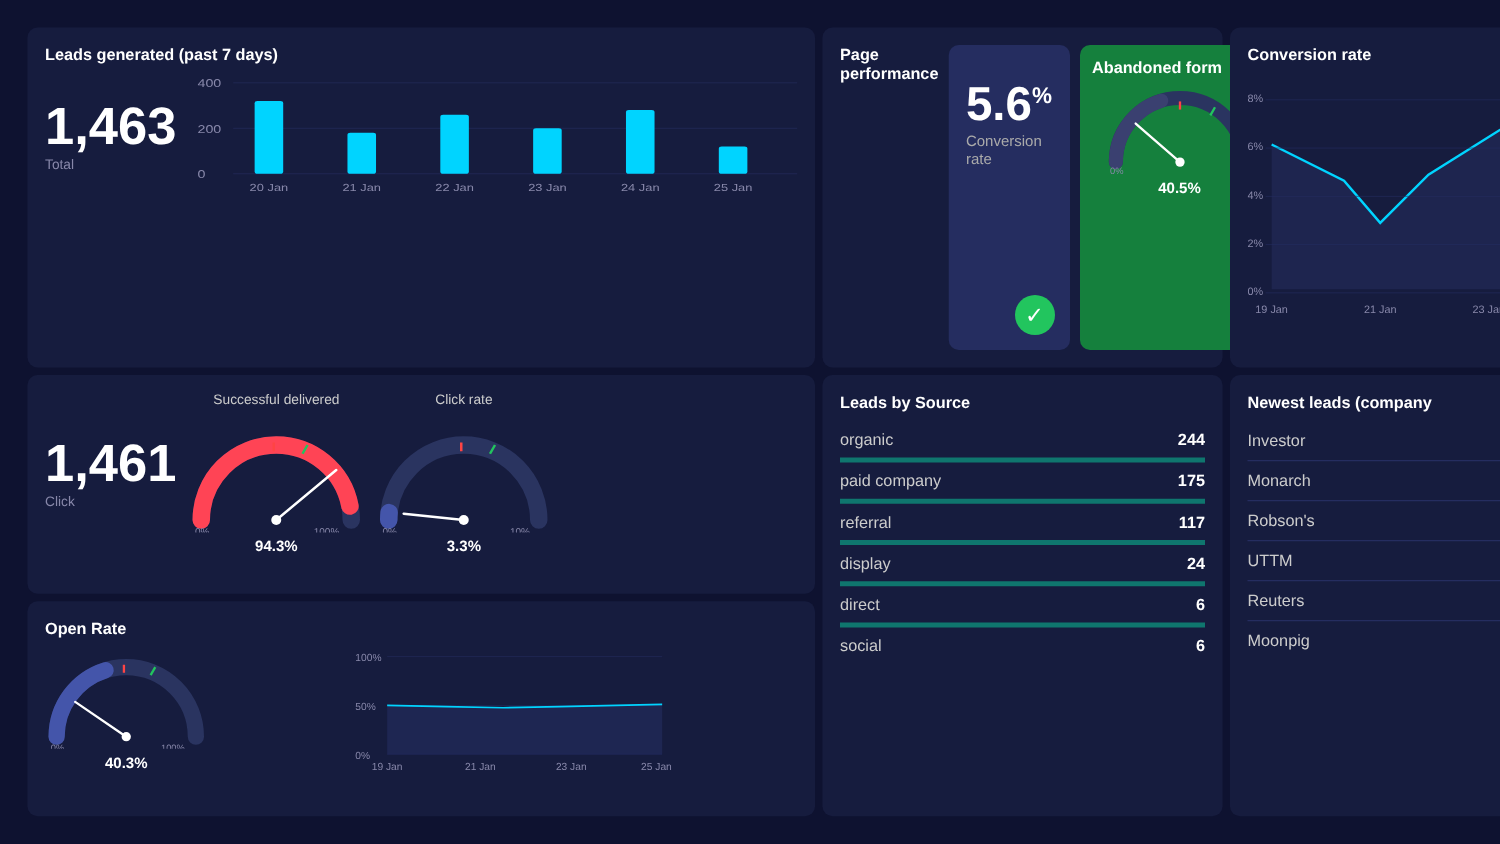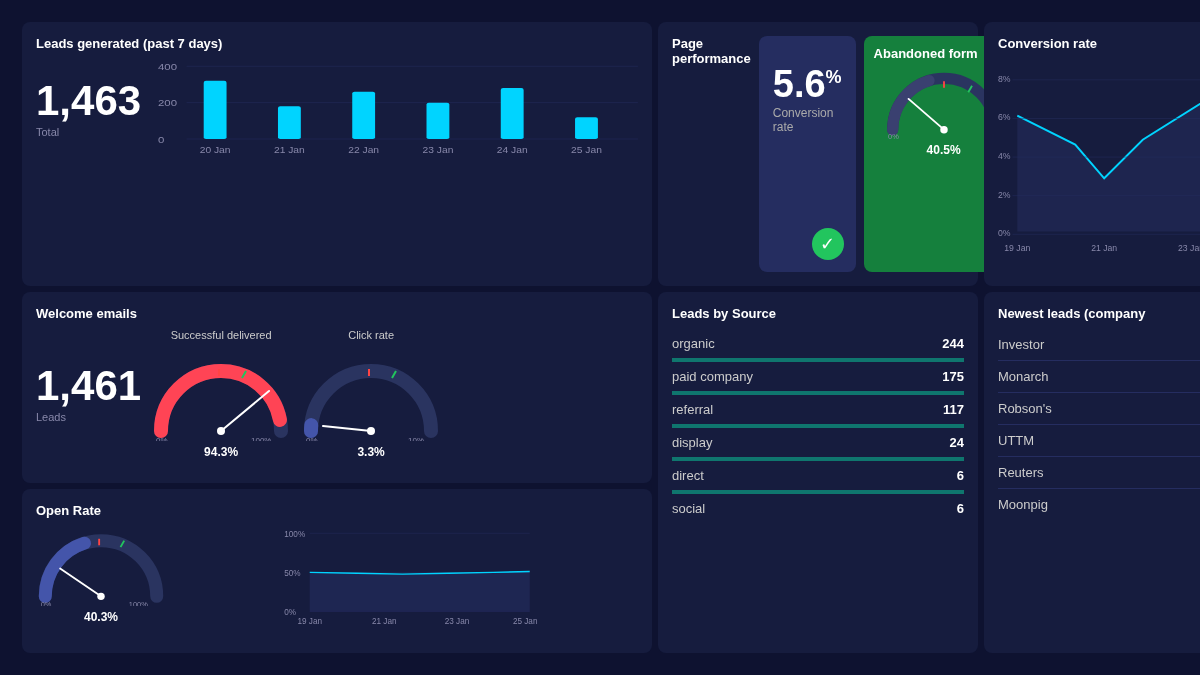--- a/index.html
+++ b/index.html
@@ -291,25 +291,24 @@
 
       <line x1="15" y1="18" x2="230" y2="18" stroke="#252d60" stroke-width="0.5"></line>
       <line x1="15" y1="58" x2="230" y2="58" stroke="#252d60" stroke-width="0.5"></line>
       <line x1="15" y1="98" x2="230" y2="98" stroke="#252d60" stroke-width="0.5"></line>
       <line x1="15" y1="138" x2="230" y2="138" stroke="#252d60" stroke-width="0.5"></line>
       <line x1="15" y1="178" x2="230" y2="178" stroke="#252d60" stroke-width="0.5"></line>
     </svg>
   </div>
 
   <div class="card welcome-emails">
-    <div class="card-title">Welcome emails</div>
     <div class="welcome-content">
       <div>
         <div class="big-number">1,461</div>
-        <div class="big-label">Leads</div>
+        <div class="big-label">Click</div>
       </div>
       <div class="gauge-container">
         <div class="gauge-label">Successful delivered</div>
         <svg width="140" height="80" viewBox="0 0 140 80">
           <path d="M 10 70 A 60 60 0 0 1 130 70" fill="none" stroke="#2a3460" stroke-width="14" stroke-linecap="round"></path>
           <path d="M 10 70 A 60 60 0 0 1 130 70" fill="none" stroke="#ff4455" stroke-width="14" stroke-linecap="round" stroke-dasharray="188" stroke-dashoffset="11"></path>
 
           <line x1="70" y1="70" x2="118" y2="30" stroke="#fff" stroke-width="2" stroke-linecap="round"></line>
           <circle cx="70" cy="70" r="4" fill="#fff"></circle>
           <text x="5" y="82" fill="#8888aa" font-size="8">0%</text>

